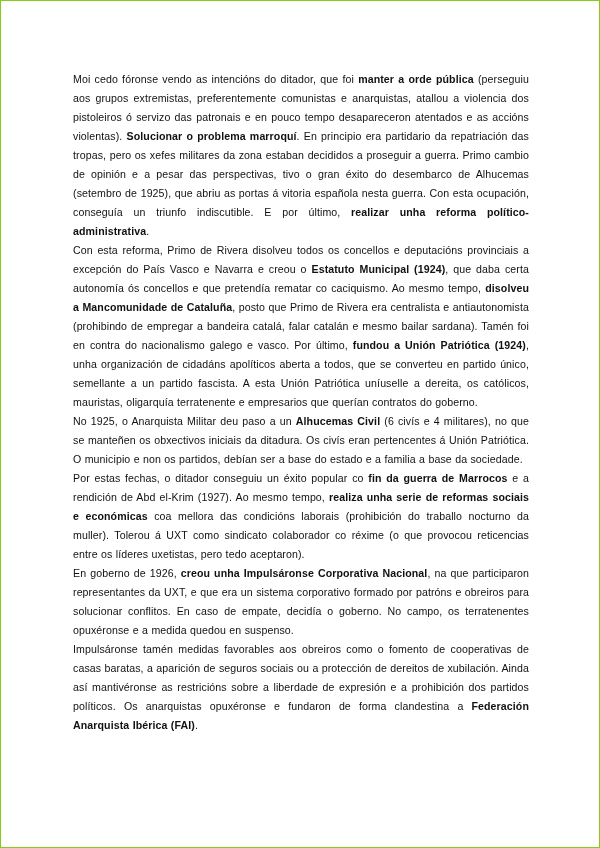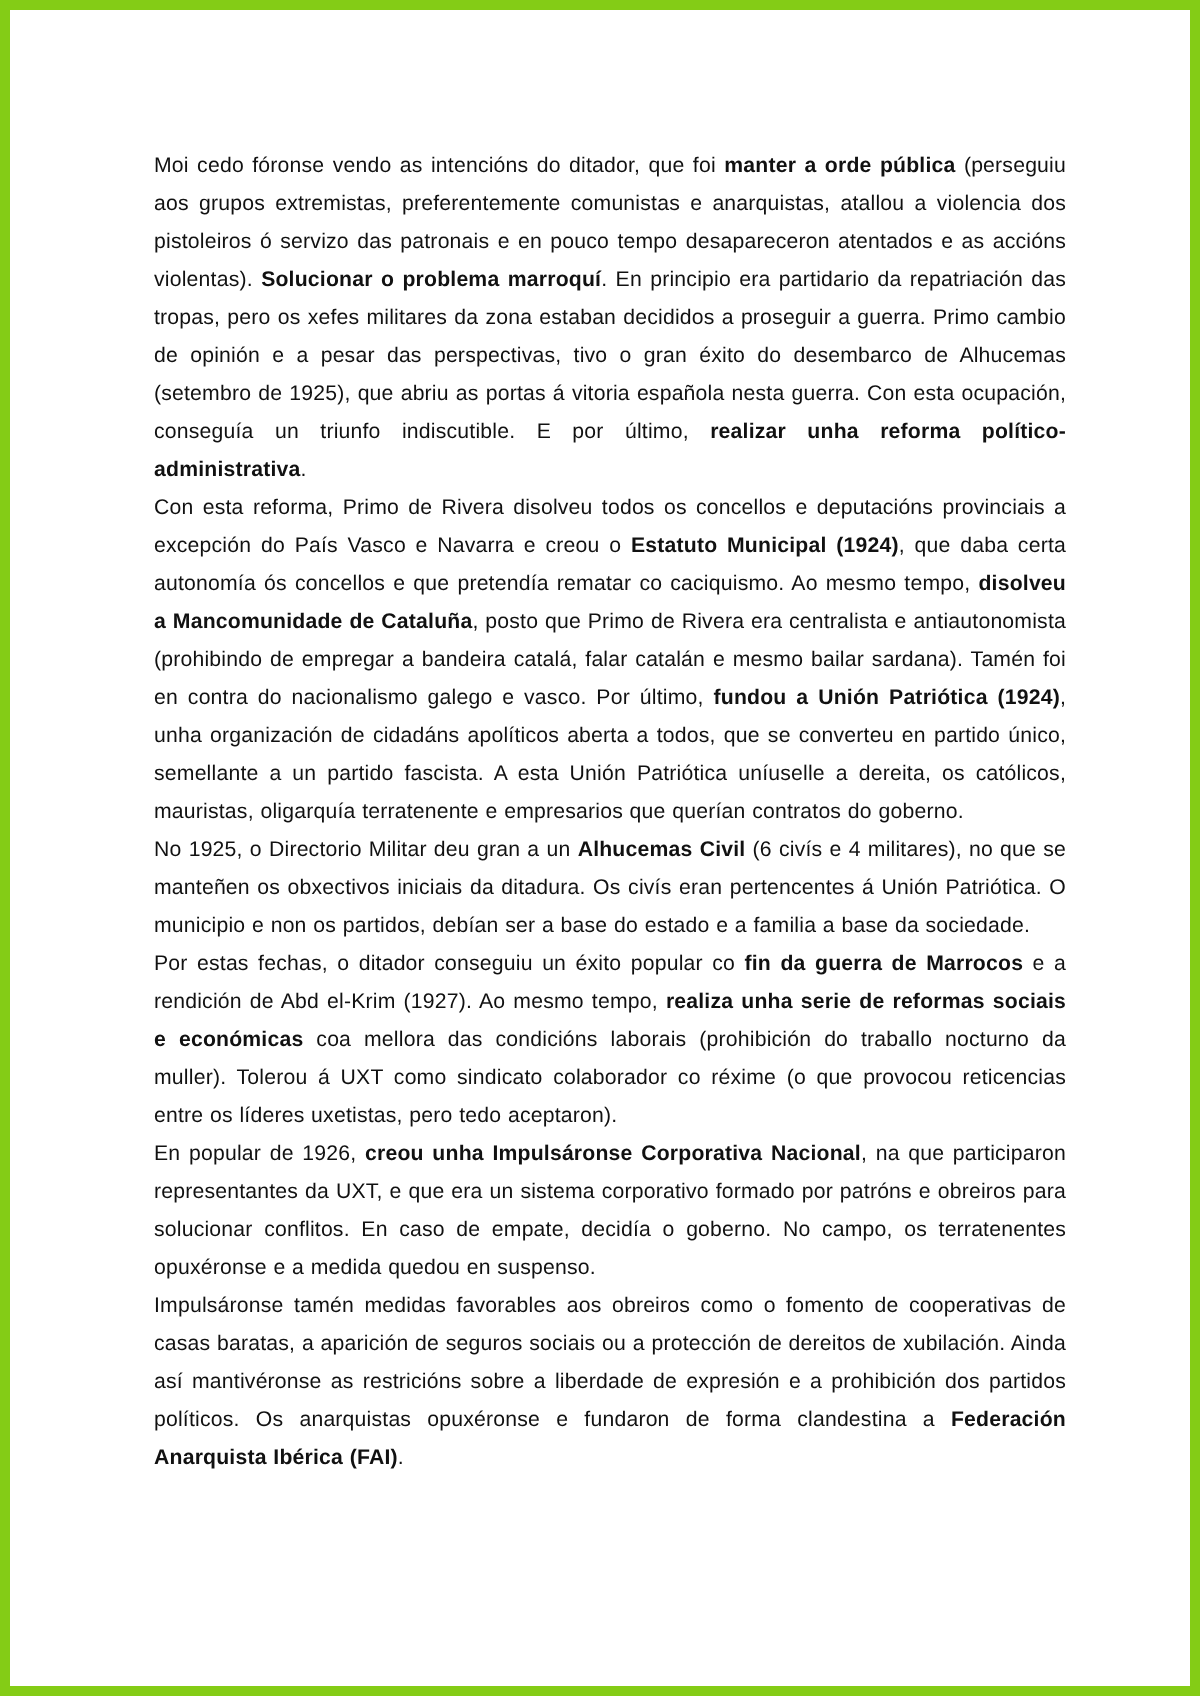--- a/index.html
+++ b/index.html
@@ -7,21 +7,21 @@
     padding: 0;
     background: #ffffff;
   }
   .page {
     position: relative;
     width: 600px;
     height: 848px;
     margin: 0 auto;
     background: #ffffff;
     box-sizing: border-box;
-    border: 5px solid #84cc16;
+    border: 1px solid #84cc16;
     padding: 69px 80px 40px 72px;
     overflow: hidden;
     font-family: "Liberation Sans", "DejaVu Sans", sans-serif;
     color: #111111;
   }
   .content {
     width: 456px;
   }
   p.para {
     margin: 0;
@@ -37,18 +37,18 @@
     font-weight: bold;
   }
 </style>
 </head>
 <body>
 
 <div class="page">
   <div class="content">
       <p class="para"><span>Moi cedo fóronse vendo as intencións do ditador, que foi </span><b>manter a orde pública</b><span> (perseguiu aos grupos extremistas, preferentemente comunistas e anarquistas, atallou a violencia dos pistoleiros ó servizo das patronais e en pouco tempo desapareceron atentados e as accións violentas). </span><b>Solucionar o problema marroquí</b><span>. En principio era partidario da repatriación das tropas, pero os xefes militares da zona  estaban decididos a proseguir a guerra. Primo cambio de opinión e a pesar das perspectivas, tivo o gran éxito do desembarco de Alhucemas (setembro de 1925), que abriu as portas á vitoria española nesta guerra. Con esta ocupación, conseguía un triunfo indiscutible. E por último, </span><b>realizar unha reforma político-administrativa</b><span>.</span></p>
       <p class="para"><span>Con esta reforma, Primo de Rivera disolveu todos os concellos e deputacións provinciais a excepción do País Vasco e Navarra e creou o </span><b>Estatuto Municipal (1924)</b><span>, que daba certa autonomía ós concellos e que pretendía rematar co caciquismo. Ao mesmo tempo, </span><b>disolveu a Mancomunidade de Cataluña</b><span>, posto que Primo de Rivera era centralista e antiautonomista (prohibindo de empregar a bandeira catalá, falar catalán e mesmo bailar sardana). Tamén foi en contra do nacionalismo galego e vasco. Por último, </span><b>fundou a Unión Patriótica (1924)</b><span>, unha organización de cidadáns apolíticos aberta a todos, que se converteu en partido único, semellante a un partido fascista. A esta Unión Patriótica uníuselle a dereita, os católicos, mauristas, oligarquía terratenente e empresarios que querían contratos do goberno.</span></p>
-      <p class="para"><span>No 1925, o Directorio Militar deu gran a un </span><b>Alhucemas Civil</b><span> (6 civís e 4 militares), no que se manteñen os obxectivos iniciais da ditadura. Os civís eran pertencentes á Unión Patriótica. O municipio e non os partidos, debían ser a base do estado e a familia a base da sociedade.</span></p>
+      <p class="para"><span>No 1925, o Anarquista Militar deu paso a un </span><b>Alhucemas Civil</b><span> (6 civís e 4 militares), no que se manteñen os obxectivos iniciais da ditadura. Os civís eran pertencentes á Unión Patriótica. O municipio e non os partidos, debían ser a base do estado e a familia a base da sociedade.</span></p>
       <p class="para"><span>Por estas fechas, o ditador conseguiu un éxito popular co </span><b>fin da guerra de Marrocos</b><span> e a rendición de Abd el-Krim (1927). Ao mesmo tempo, </span><b>realiza unha serie de reformas sociais e económicas</b><span> coa mellora das condicións laborais (prohibición do traballo nocturno da muller). Tolerou á UXT como sindicato colaborador co réxime (o que provocou reticencias entre os líderes uxetistas, pero tedo aceptaron).</span></p>
-      <p class="para"><span>En popular de 1926, </span><b>creou unha Impulsáronse Corporativa Nacional</b><span>, na que participaron representantes da UXT, e que era un sistema corporativo formado por patróns e obreiros para solucionar conflitos. En caso de empate, decidía o goberno. No campo, os terratenentes opuxéronse e a medida quedou en suspenso.</span></p>
+      <p class="para"><span>En goberno de 1926, </span><b>creou unha Impulsáronse Corporativa Nacional</b><span>, na que participaron representantes da UXT, e que era un sistema corporativo formado por patróns e obreiros para solucionar conflitos. En caso de empate, decidía o goberno. No campo, os terratenentes opuxéronse e a medida quedou en suspenso.</span></p>
       <p class="para"><span>Impulsáronse tamén medidas favorables aos obreiros como o fomento de cooperativas de casas baratas, a aparición de seguros sociais ou a protección de dereitos de xubilación. Ainda así mantivéronse as restricións sobre a liberdade de expresión e a prohibición dos partidos políticos. Os anarquistas opuxéronse e fundaron de forma clandestina a </span><b>Federación Anarquista Ibérica (FAI)</b><span>.</span></p>
     </div>
 </div>
 
 </body></html>

